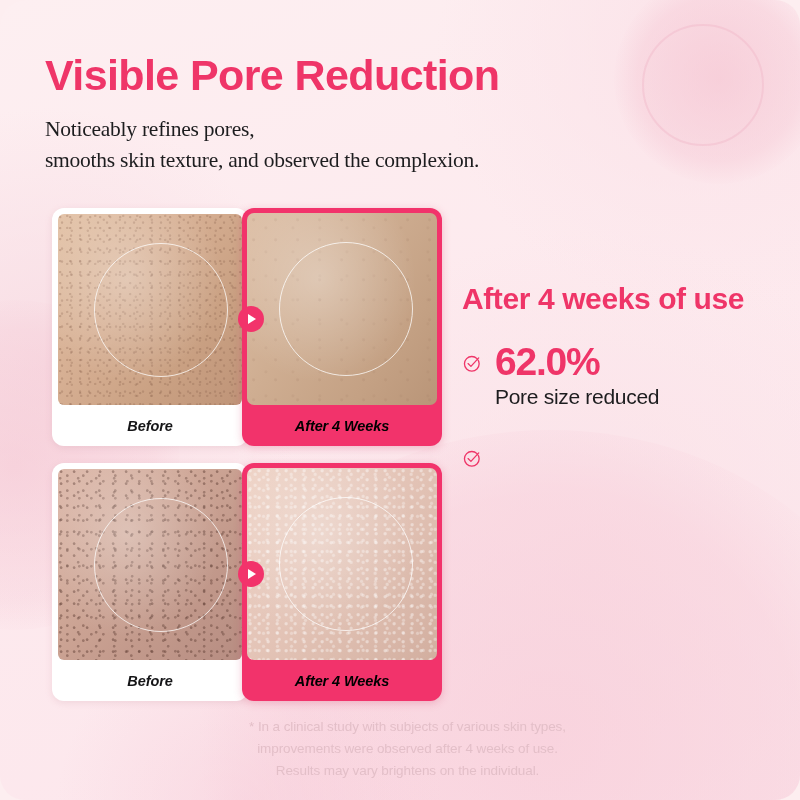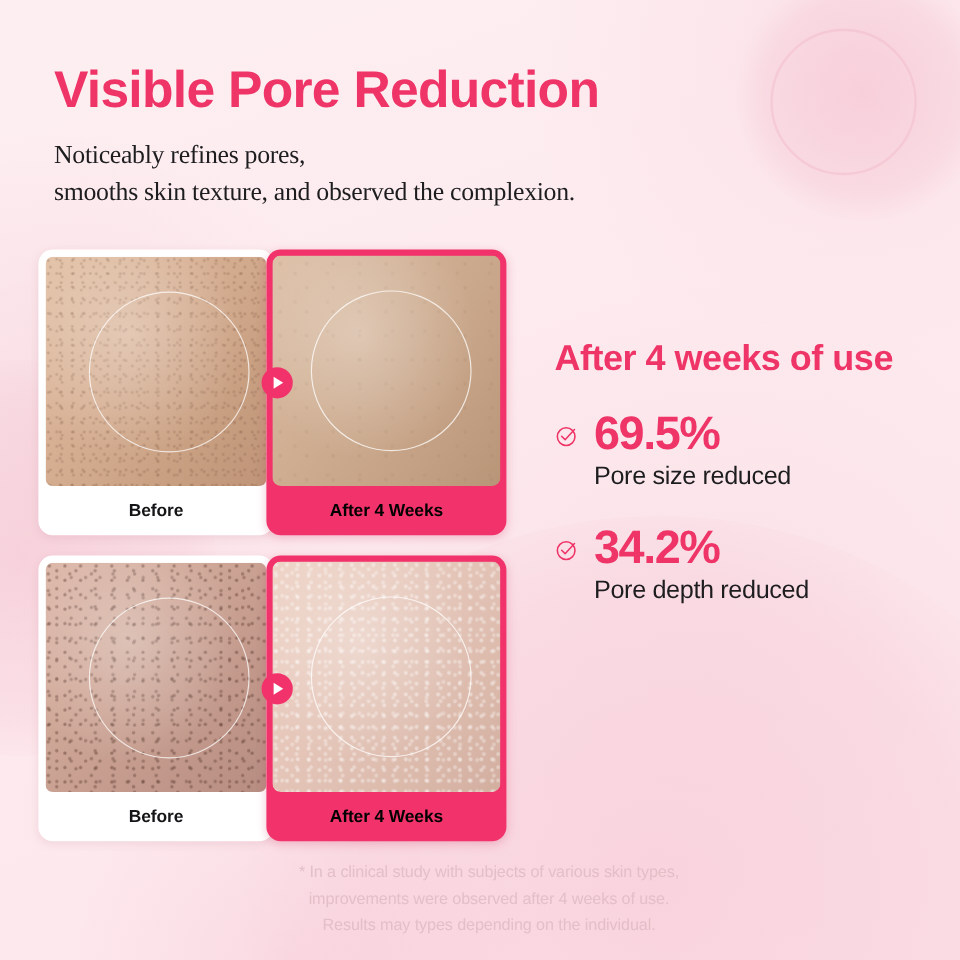--- a/index.html
+++ b/index.html
@@ -18,20 +18,21 @@
   .page {
     position: relative;
     width: 800px;
     height: 800px;
     overflow: hidden;
     background:
       radial-gradient(circle at 88% 6%,  #fbe3e9 0%, rgba(251,227,233,0) 26%),
       radial-gradient(circle at 6% 46%,  #f8dde4 0%, rgba(248,221,228,0) 30%),
       radial-gradient(circle at 74% 72%, #fae2e8 0%, rgba(250,226,232,0) 42%),
       linear-gradient(160deg, #fdeff1 0%, #fdeaee 45%, #fce6ec 100%);
+    border-radius: 25px;
   }
 
   
   .blob {
     position: absolute;
     border-radius: 50%;
     pointer-events: none;
   }
   .blob-tr {
     top: -26px; right: -24px;
@@ -80,23 +81,24 @@
     font-size: 21.5px;
     color: #1d1d1f;
     line-height: 1.42;
     letter-spacing: -0.25px;
     font-family: Liberation Serif, serif;
   }
 
   
   .compare-stack {
     position: absolute;
-    left: 32px;
+    left: 52px;
     top: 208px;
     width: 436px;
+    font-style: italic;
   }
   .compare-row {
     position: relative;
     display: flex;
     margin-bottom: 17px;
     height: 238px;
   }
 
   .ba-card {
     position: relative;
@@ -373,39 +375,35 @@
     <div class="stats-heading">After 4 weeks of use</div>
 
     <div class="stat-item">
       <span class="check-icon">
         <svg viewBox="0 0 24 24" width="21" height="21" fill="none">
           <circle cx="11.2" cy="12.4" r="8.4" stroke="#ef3568" stroke-width="1.5"></circle>
           <path d="M6.9 12.1 L10.2 15.3 L19.1 5.6" stroke="#ef3568" stroke-width="1.5" stroke-linecap="round" stroke-linejoin="round"></path>
         </svg>
       </span>
       <span class="stat-text" style="display: block;">
-        <span class="stat-value" style="display: block;">69.5%</span>
+        <span class="stat-value" style="display: block;">62.0%</span>
         <span class="stat-label" style="display: block;">Pore size reduced</span>
       </span>
     </div>
 
     <div class="stat-item">
       <span class="check-icon">
         <svg viewBox="0 0 24 24" width="21" height="21" fill="none">
           <circle cx="11.2" cy="12.4" r="8.4" stroke="#ef3568" stroke-width="1.5"></circle>
           <path d="M6.9 12.1 L10.2 15.3 L19.1 5.6" stroke="#ef3568" stroke-width="1.5" stroke-linecap="round" stroke-linejoin="round"></path>
         </svg>
       </span>
-      <span class="stat-text" style="display: block;">
-        <span class="stat-value" style="display: block;">34.2%</span>
-        <span class="stat-label" style="display: block;">Pore depth reduced</span>
-      </span>
     </div>
 
   </div>
 
   <div class="footnote">
     <span class="footnote-line">* In a clinical study with subjects of various skin types,</span>
     <span class="footnote-line">improvements were observed after 4 weeks of use.</span>
-    <span class="footnote-line">Results may types depending on the individual.</span>
+    <span class="footnote-line">Results may vary brightens on the individual.</span>
   </div>
 
 </div>
 
 </body></html>

